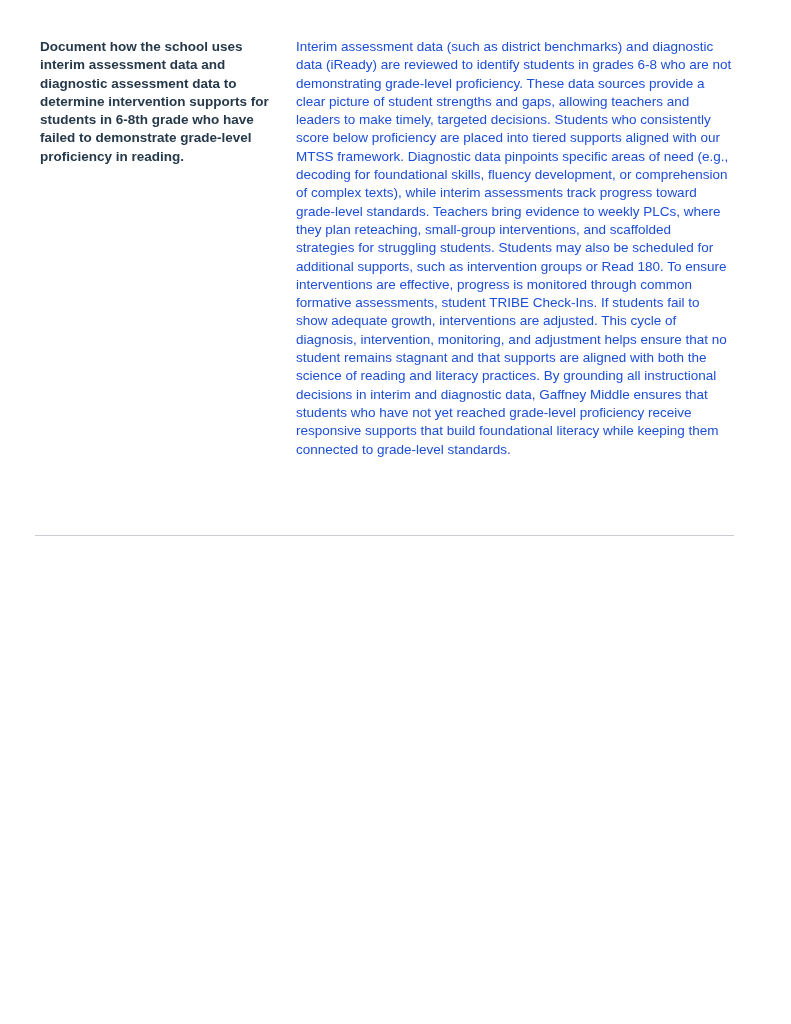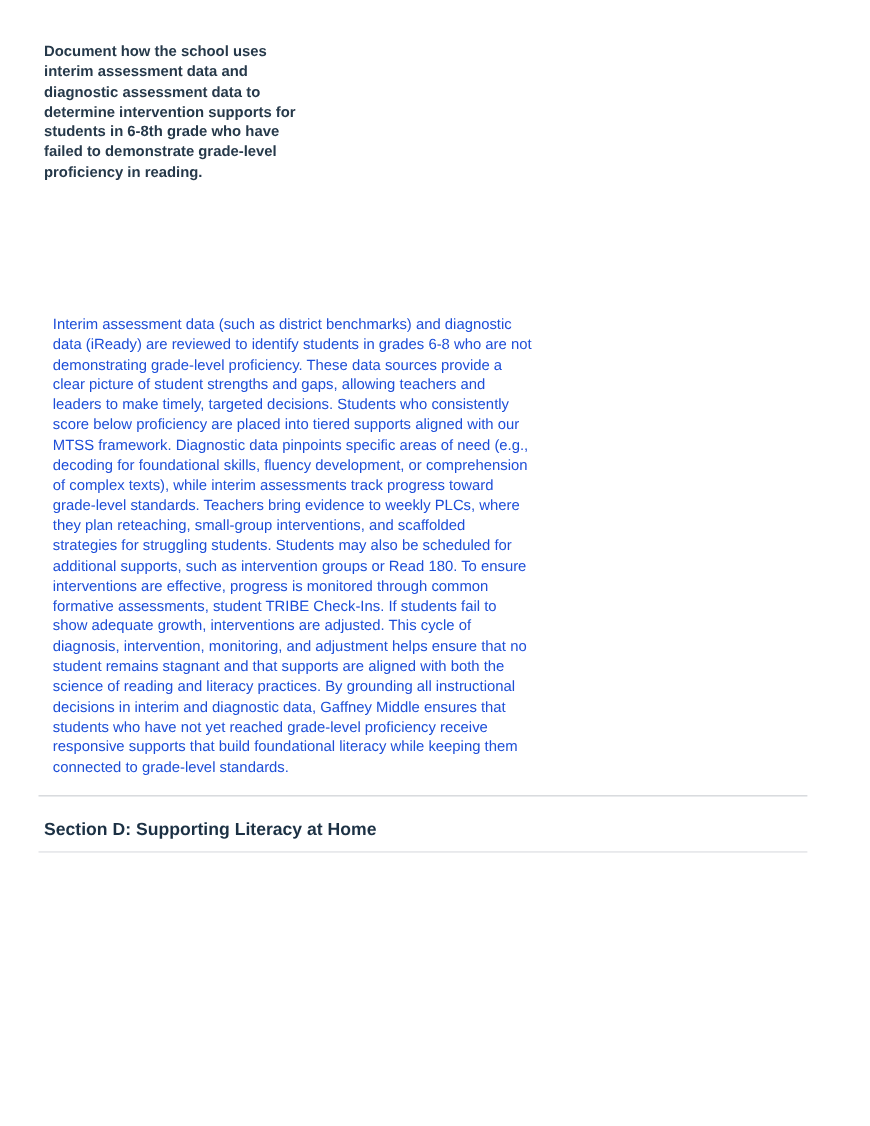--- a/index.html
+++ b/index.html
@@ -14,21 +14,20 @@
     background: #ffffff;
     font-family: "Liberation Sans", "DejaVu Sans", sans-serif;
     overflow: hidden;
   }
   .qa-row {
     display: flex;
     align-items: flex-start;
     box-sizing: border-box;
     padding: 38px 0 0 40px;
     min-height: 535px;
-    flex-direction: column;
   }
   .prompt {
     width: 248px;
     flex: 0 0 248px;
     font-size: 13.5px;
     line-height: 18.3px;
     font-weight: bold;
     color: #26394a;
   }
   .response {
@@ -66,17 +65,14 @@
 
 <div class="page">
 
   <div class="qa-row">
     <div class="prompt">Document how the school uses interim assessment data and diagnostic assessment data to determine intervention supports for students in 6-8th grade who have failed to demonstrate grade-level proficiency in reading.</div>
     <div class="response">Interim assessment data (such as district benchmarks) and diagnostic data (iReady) are reviewed to identify students in grades 6-8 who are not demonstrating grade-level proficiency. These data sources provide a clear picture of student strengths and gaps, allowing teachers and leaders to make timely, targeted decisions. Students who consistently score below proficiency are placed into tiered supports aligned with our MTSS framework. Diagnostic data pinpoints specific areas of need (e.g., decoding for foundational skills, fluency development, or comprehension of complex texts), while interim assessments track progress toward grade-level standards. Teachers bring evidence to weekly PLCs, where they plan reteaching, small-group interventions, and scaffolded strategies for struggling students. Students may also be scheduled for additional supports, such as intervention groups or Read 180. To ensure interventions are effective, progress is monitored through common formative assessments, student TRIBE Check-Ins. If students fail to show adequate growth, interventions are adjusted. This cycle of diagnosis, intervention, monitoring, and adjustment helps ensure that no student remains stagnant and that supports are aligned with both the science of reading and literacy practices. By grounding all instructional decisions in interim and diagnostic data, Gaffney Middle ensures that students who have not yet reached grade-level proficiency receive responsive supports that build foundational literacy while keeping them connected to grade-level standards.</div>
   </div>
 
   <div class="divider"></div>
 
-  <div class="section-head">
-    <h2 class="section-title">Section D: Supporting Literacy at Home</h2>
-  </div>
 
 </div>
 
 </body></html>

